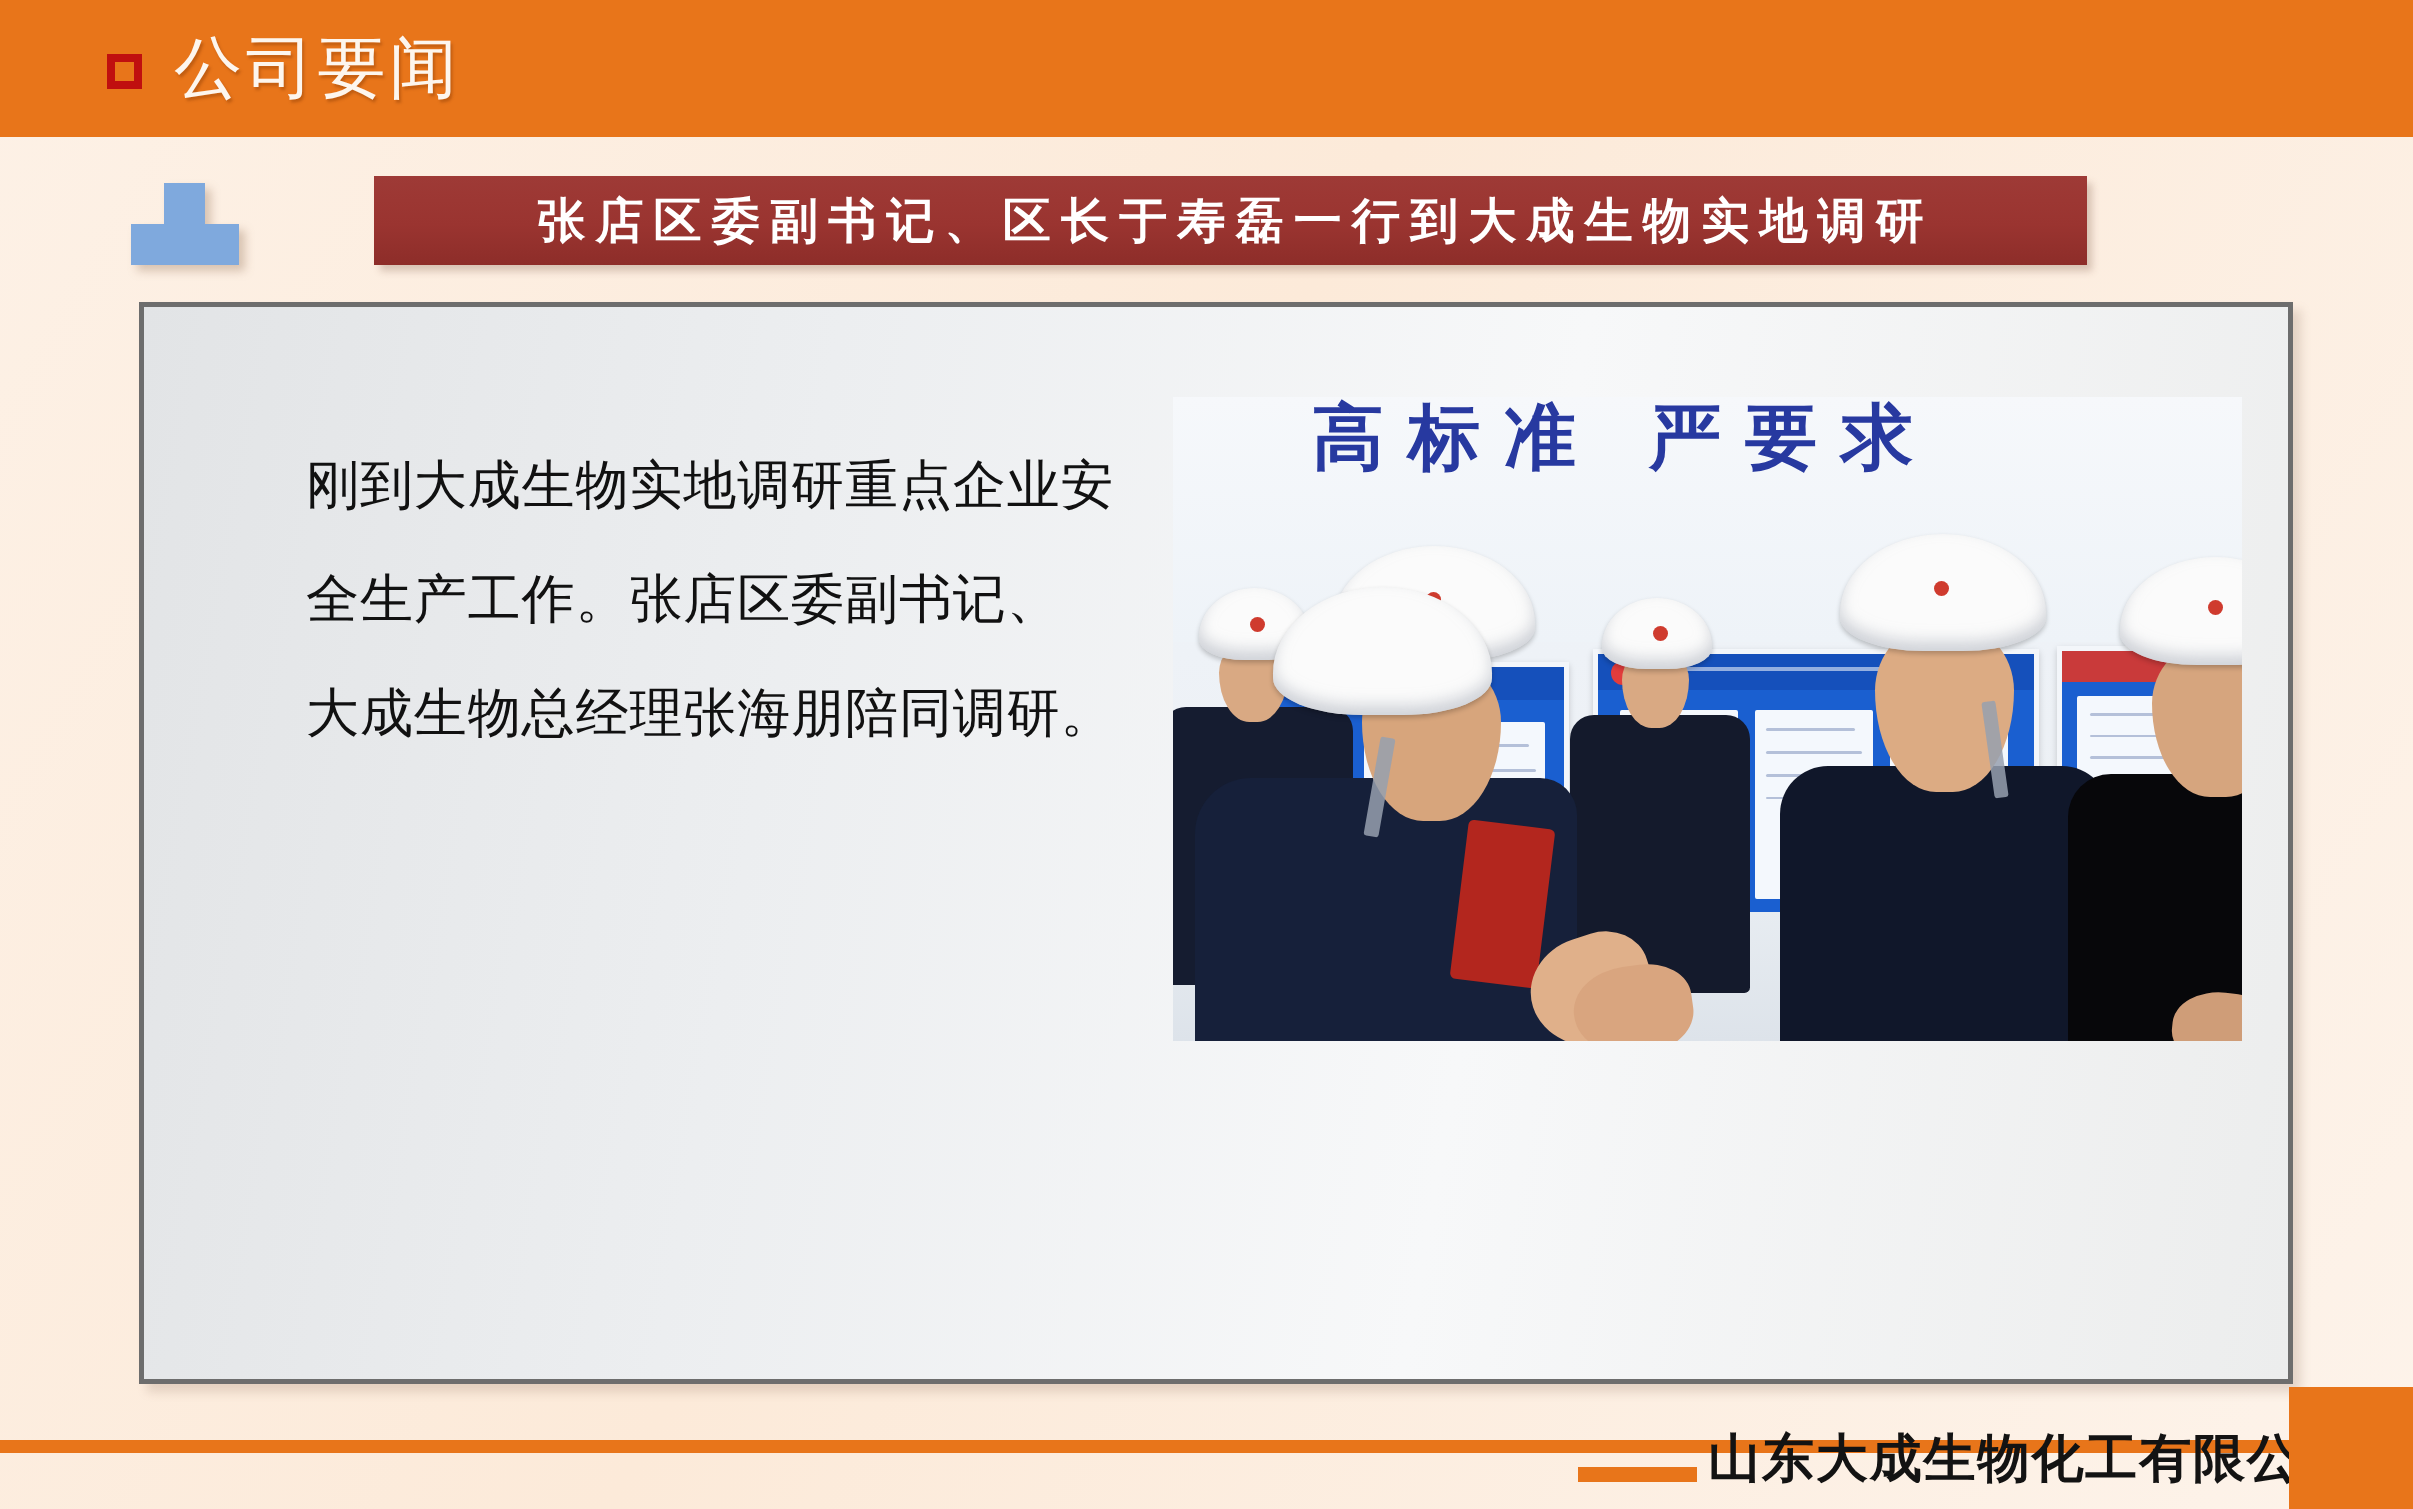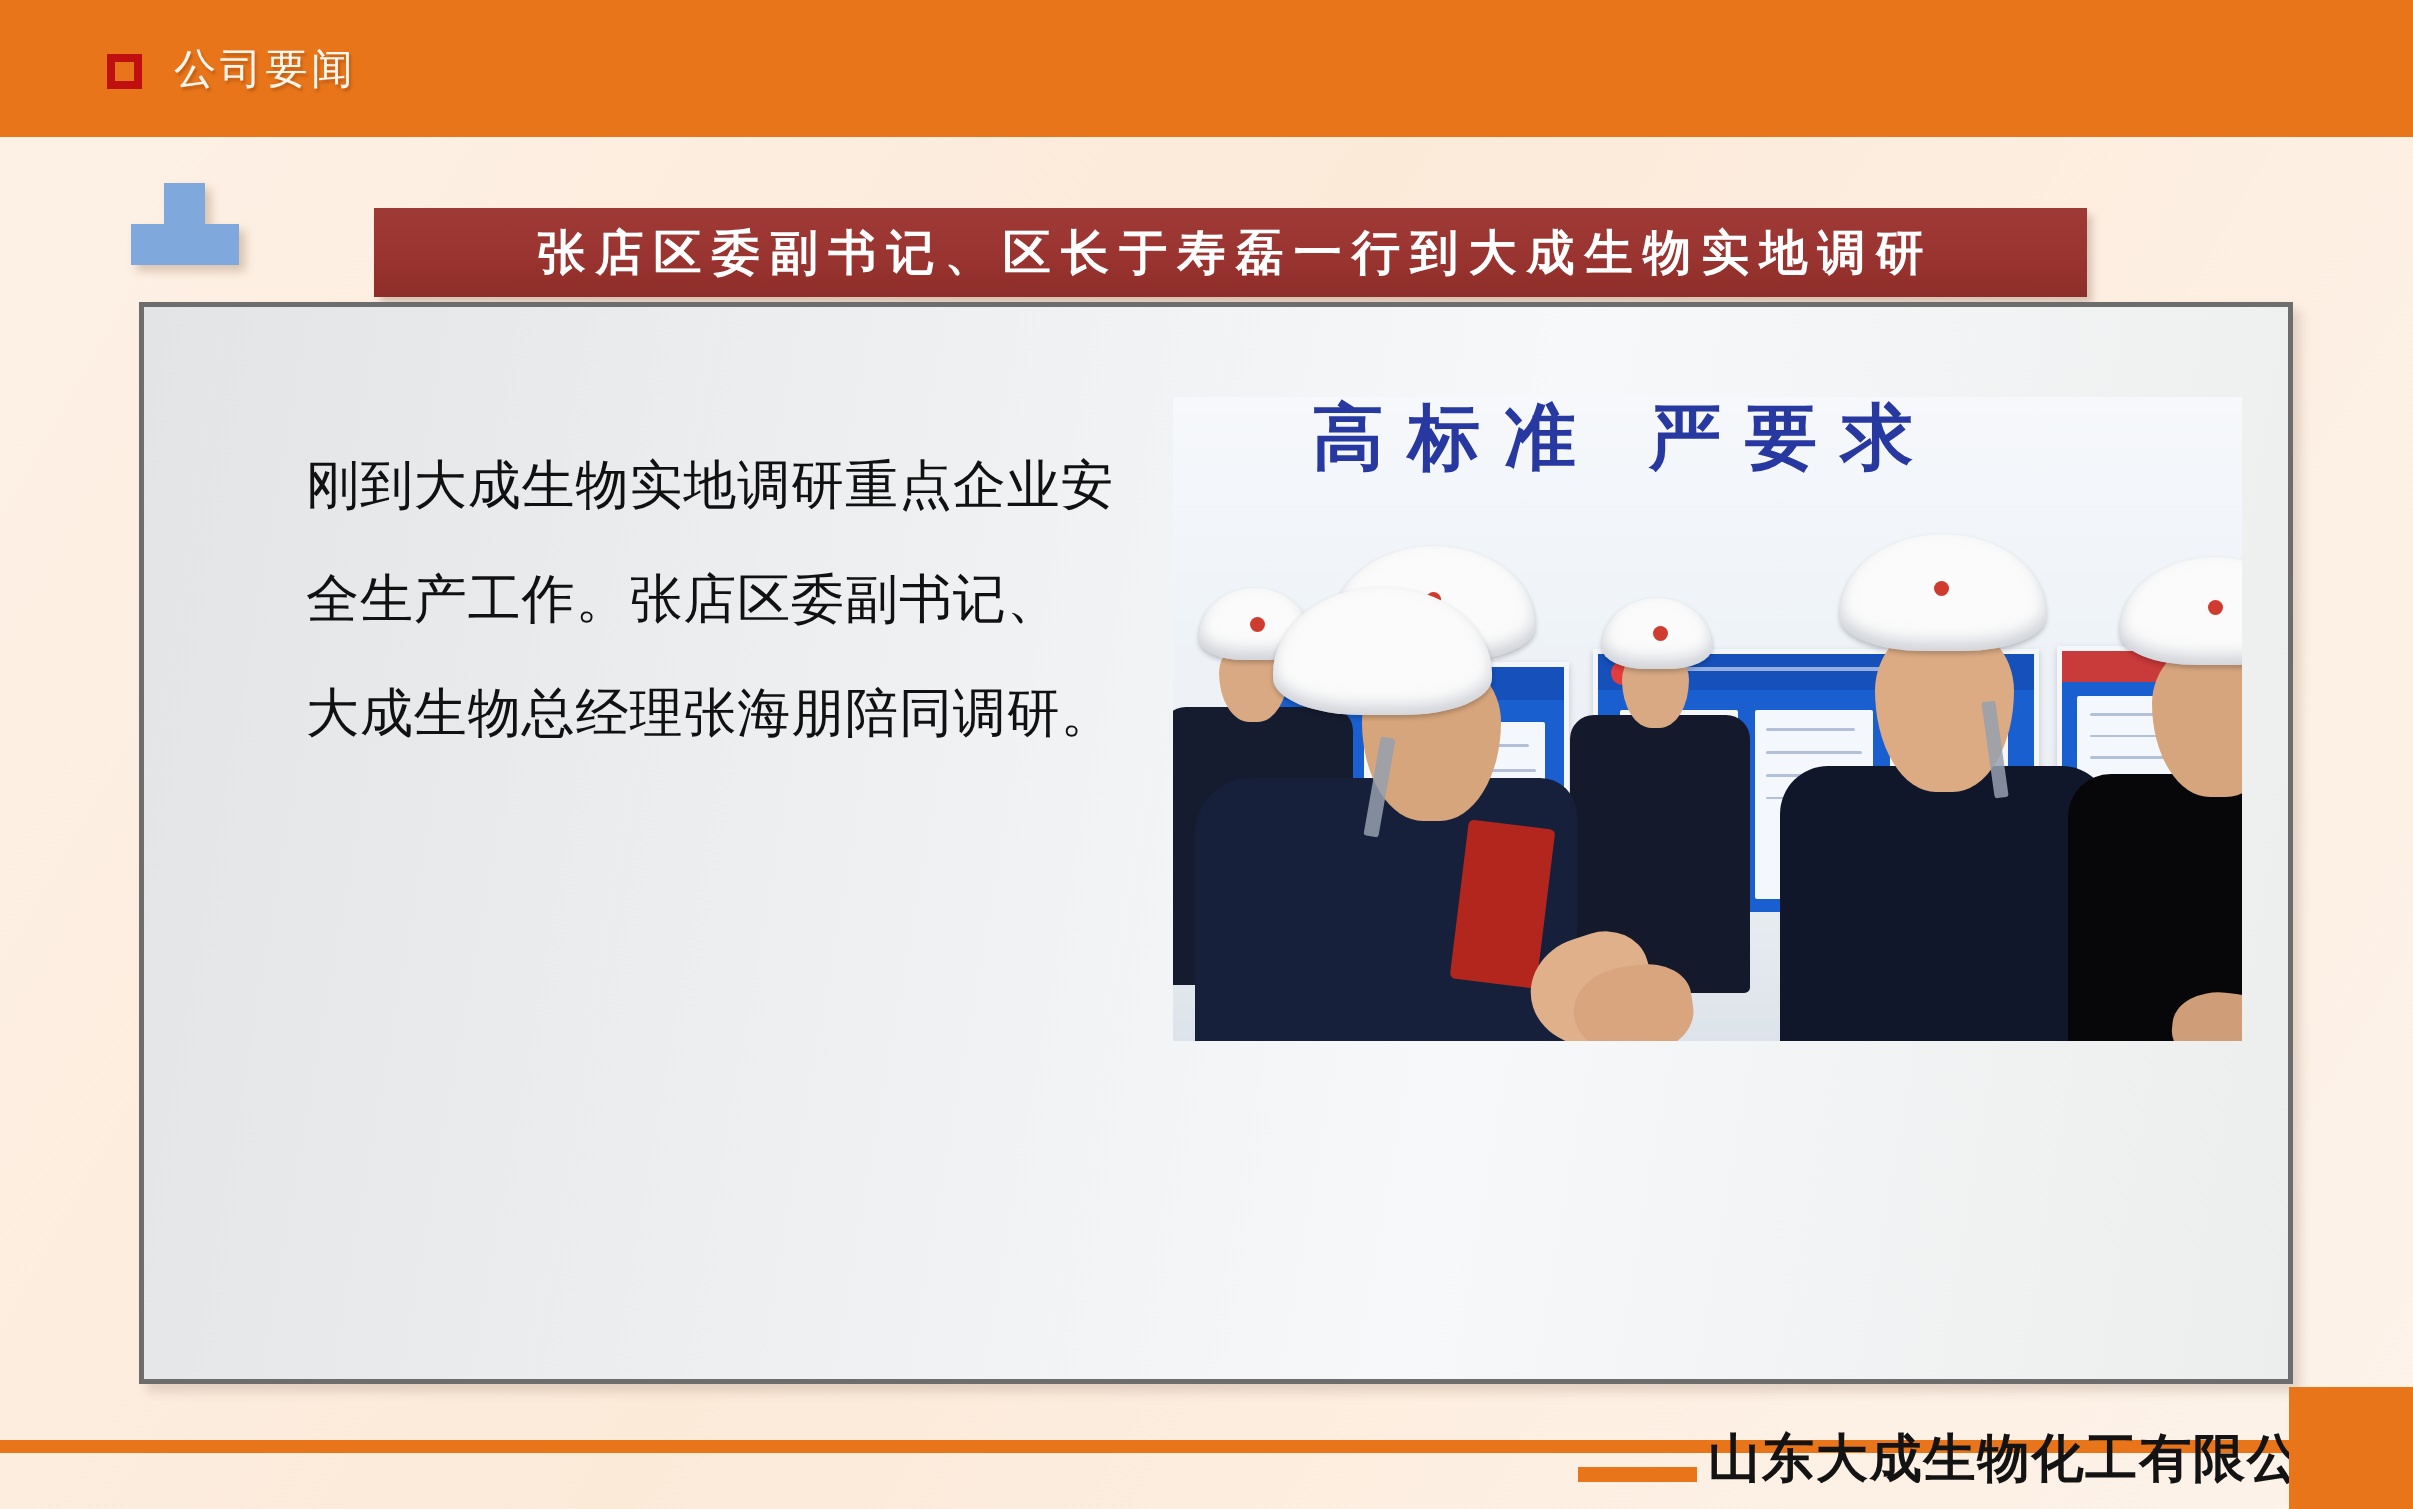--- a/index.html
+++ b/index.html
@@ -22,39 +22,39 @@
   }
   #header-band .inner{
     position:absolute;left:107px;top:0;height:137px;
     display:flex;align-items:center;gap:32px;
   }
   #bullet-square{
     width:35px;height:35px;border:8.4px solid #c00f0f;box-sizing:border-box;
     margin-top:5.6px;
   }
   #header-title{
-    color:#fdf6ee;font-size:42px;letter-spacing:3.7px;
+    color:#fdf6ee;font-size:68px;letter-spacing:3.7px;
     text-shadow:1.9px 2.8px 2.8px rgba(120,50,0,.35);
     font-family:"DejaVu Sans","Liberation Sans",sans-serif;
     font-weight:400;
   }
   
   #cross-deco{
     position:absolute;left:131px;top:183px;width:108px;height:82px;
     filter:drop-shadow(6.5px 6.5px 4.6px rgba(130,90,60,.30));
   }
   #cross-deco .bar-h{
     position:absolute;left:0;top:41px;width:108px;height:41px;background:#7fa9dd;
   }
   #cross-deco .bar-v{
     position:absolute;left:33px;top:0;width:41px;height:82px;background:#7fa9dd;
   }
   
   #news-title-bar{
-    position:absolute;left:374px;top:208px;width:1713px;height:89px;
+    position:absolute;left:374px;top:176px;width:1713px;height:89px;
     background:linear-gradient(180deg,#9e3a36 0%,#9a3430 55%,#8d2d29 100%);
     box-shadow:5.6px 6.5px 7.4px rgba(120,80,60,.28);
     display:flex;align-items:center;justify-content:center;
   }
   #news-title-text{
     color:#fff;font-size:48px;font-weight:bold;letter-spacing:10.2px;
     font-family:"DejaVu Sans","Liberation Sans",sans-serif;
     text-indent:10.2px;white-space:nowrap;
   }
   

